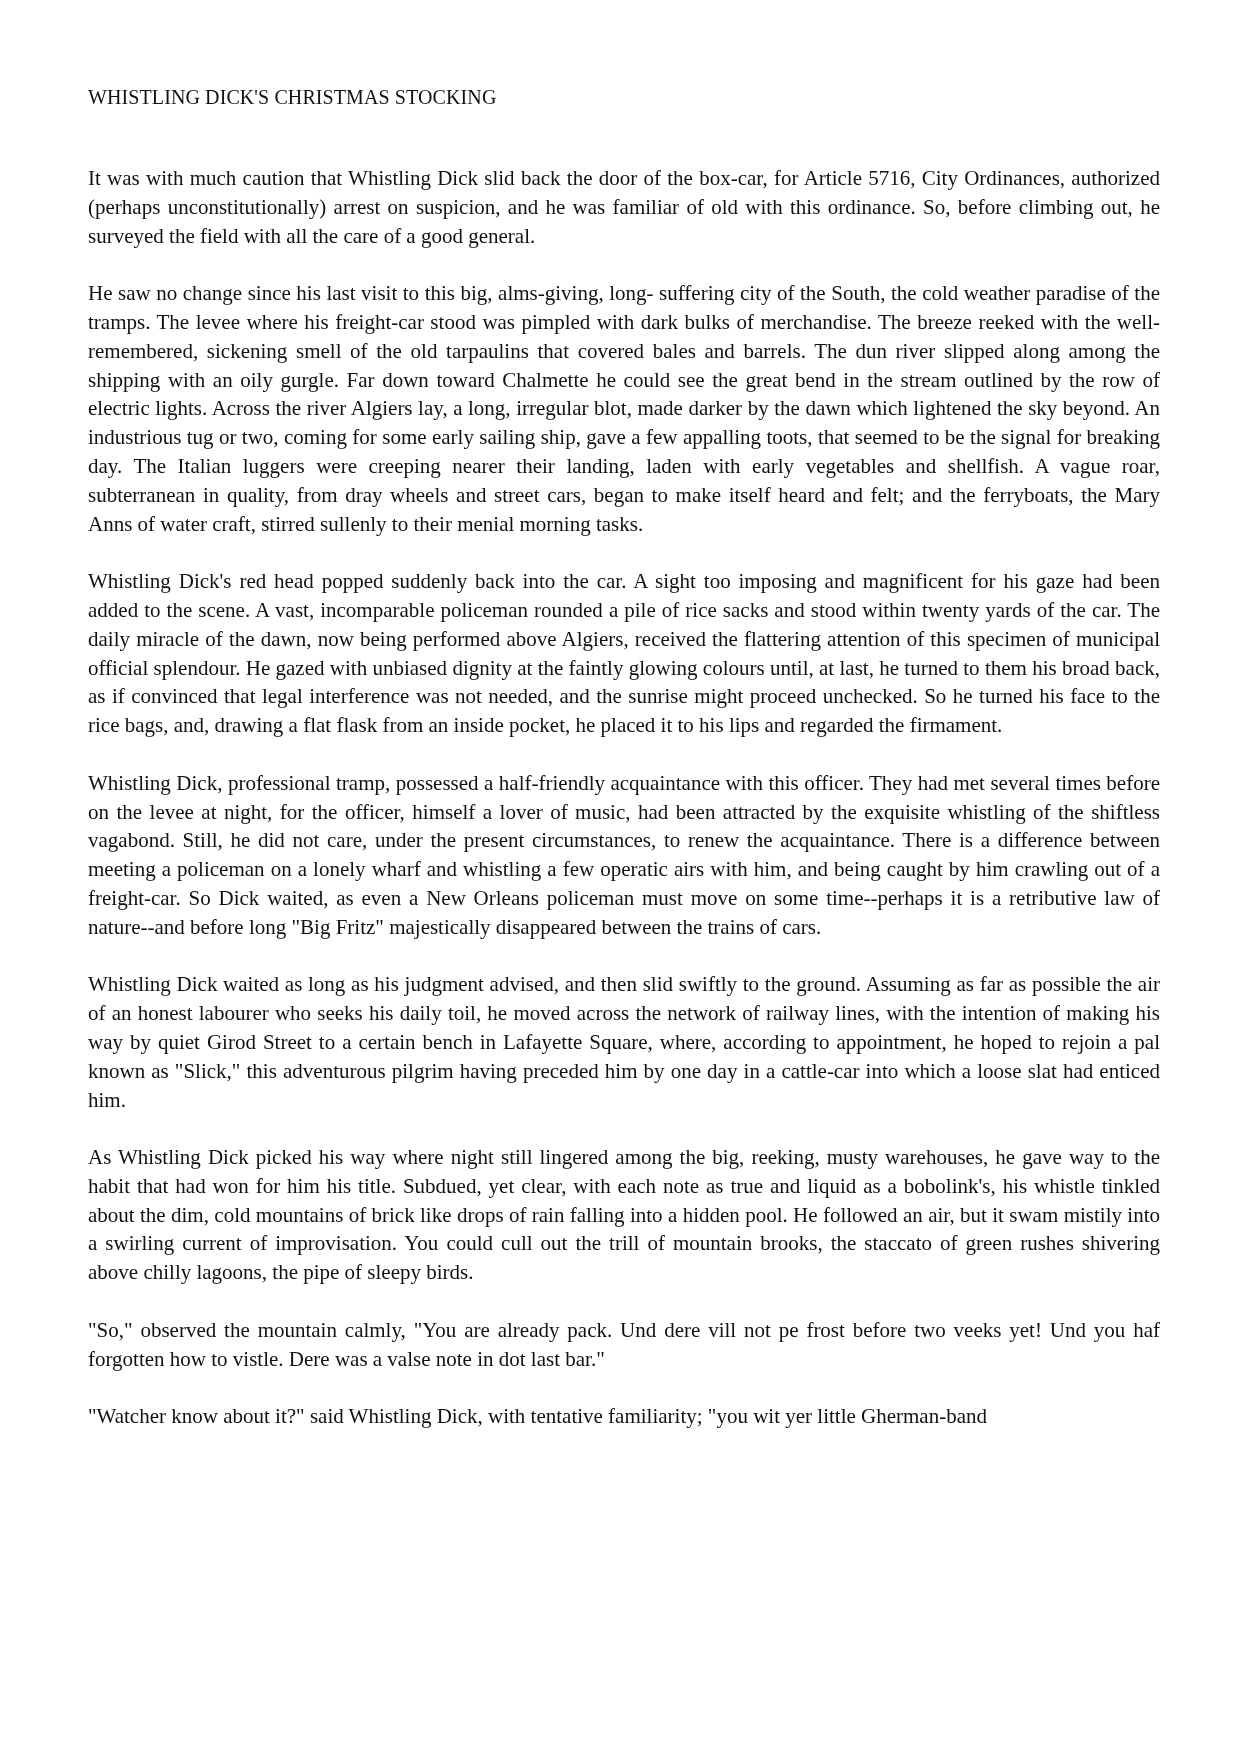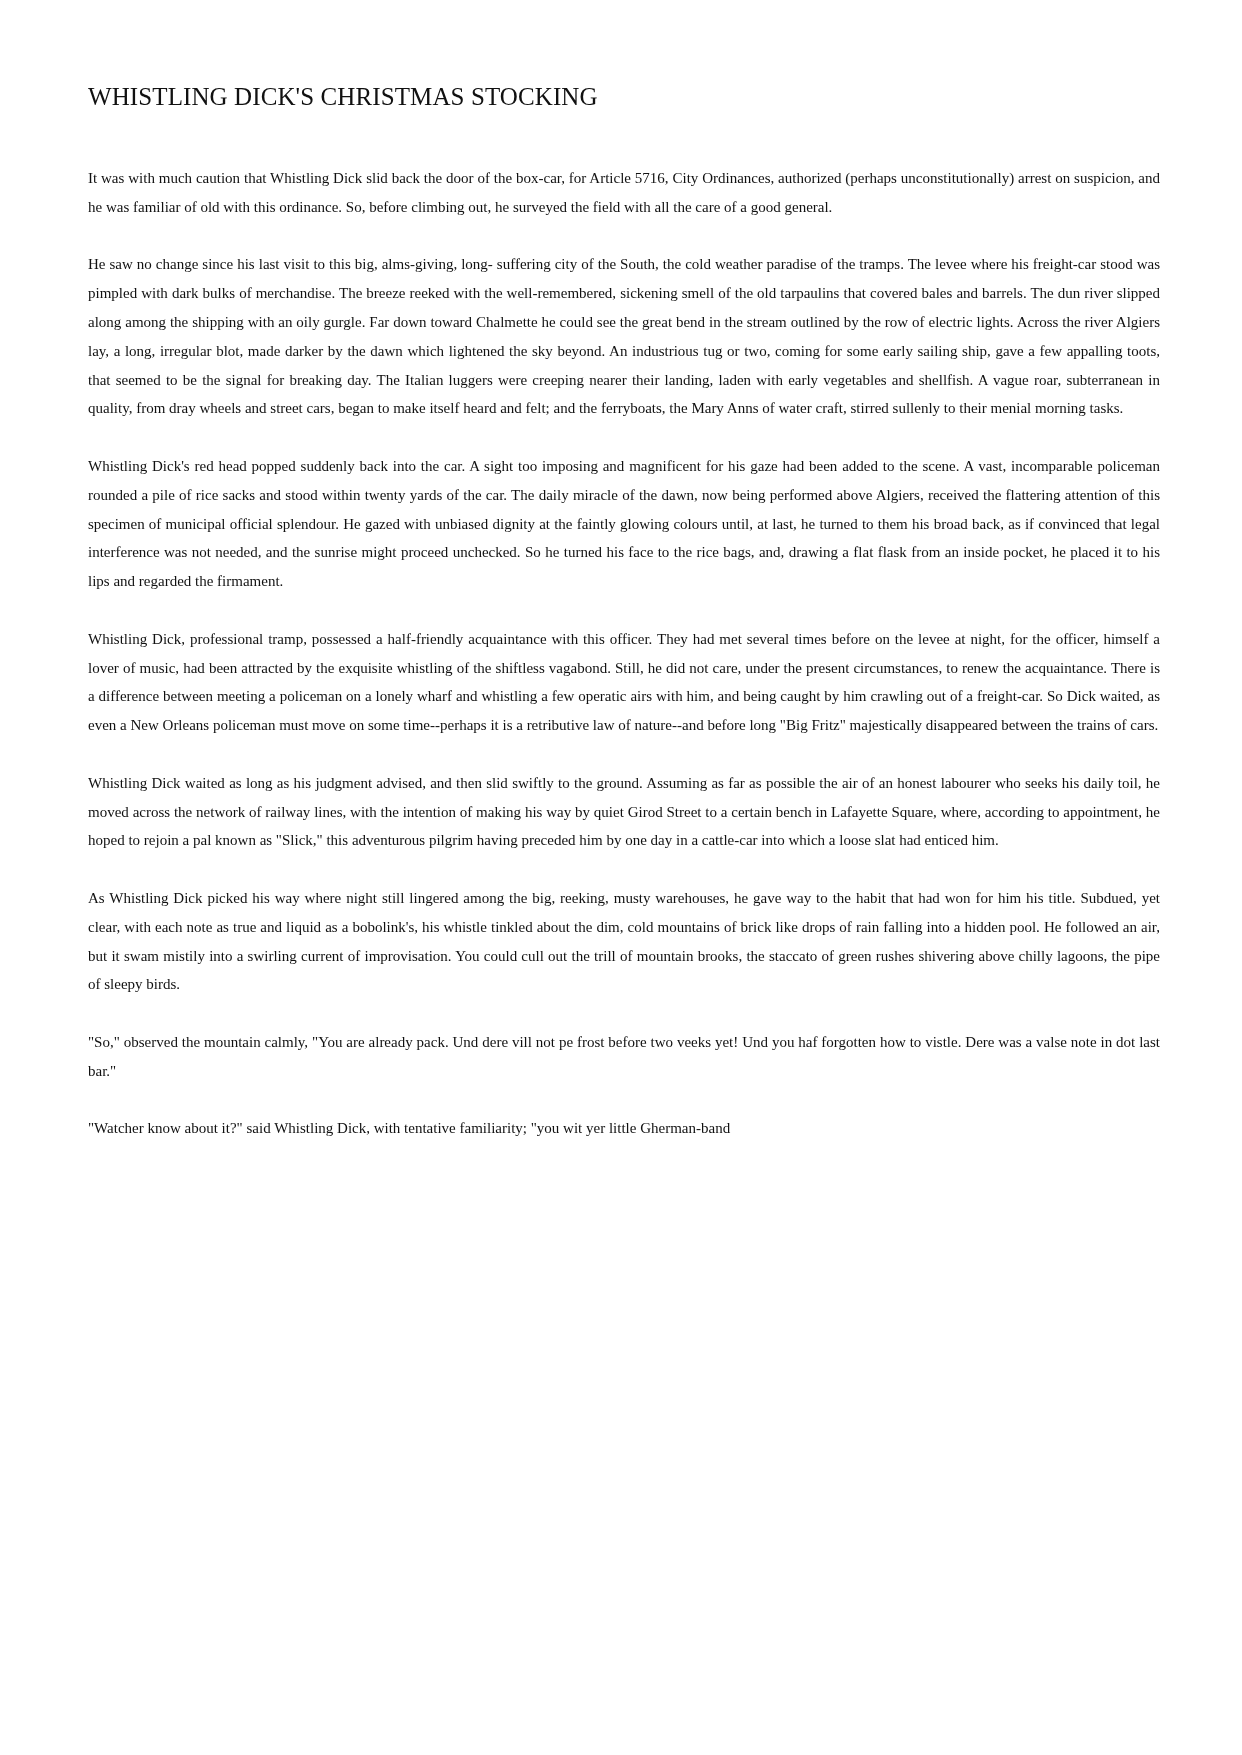--- a/index.html
+++ b/index.html
@@ -15,28 +15,28 @@
       font-family: "Liberation Serif", "DejaVu Serif", serif;
       color: #111111;
     }
     .page {
       position: absolute;
       left: 88px;
       top: 84px;
       width: 1072px;
     }
     .doc-title {
-      font-size: 25px;
+      font-size: 20px;
       font-weight: normal;
       margin: 0 0 54px 0;
       line-height: 26px;
       letter-spacing: 0.1px;
     }
     .para {
-      font-size: 15px;
+      font-size: 21px;
       line-height: 28.8px;
       text-align: justify;
       margin: 0 0 28.8px 0;
     }
   </style>
 </head>
 <body>
 
 <div class="page">
   <h1 class="doc-title">WHISTLING DICK'S CHRISTMAS STOCKING</h1>

